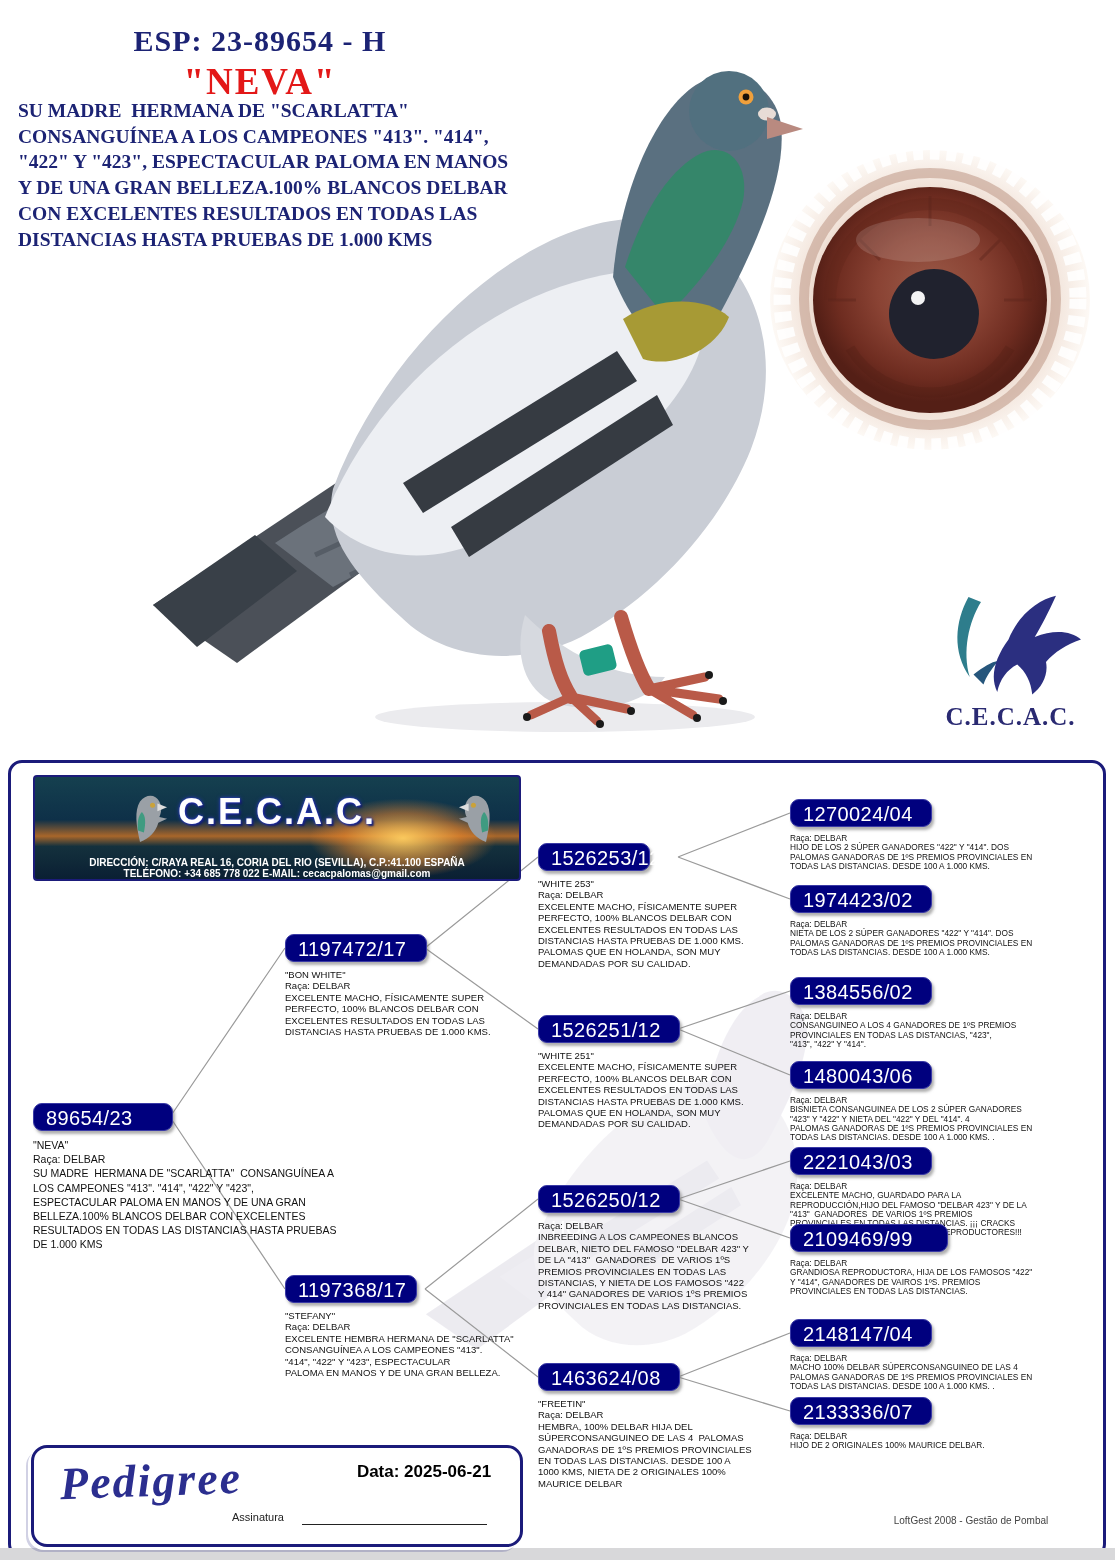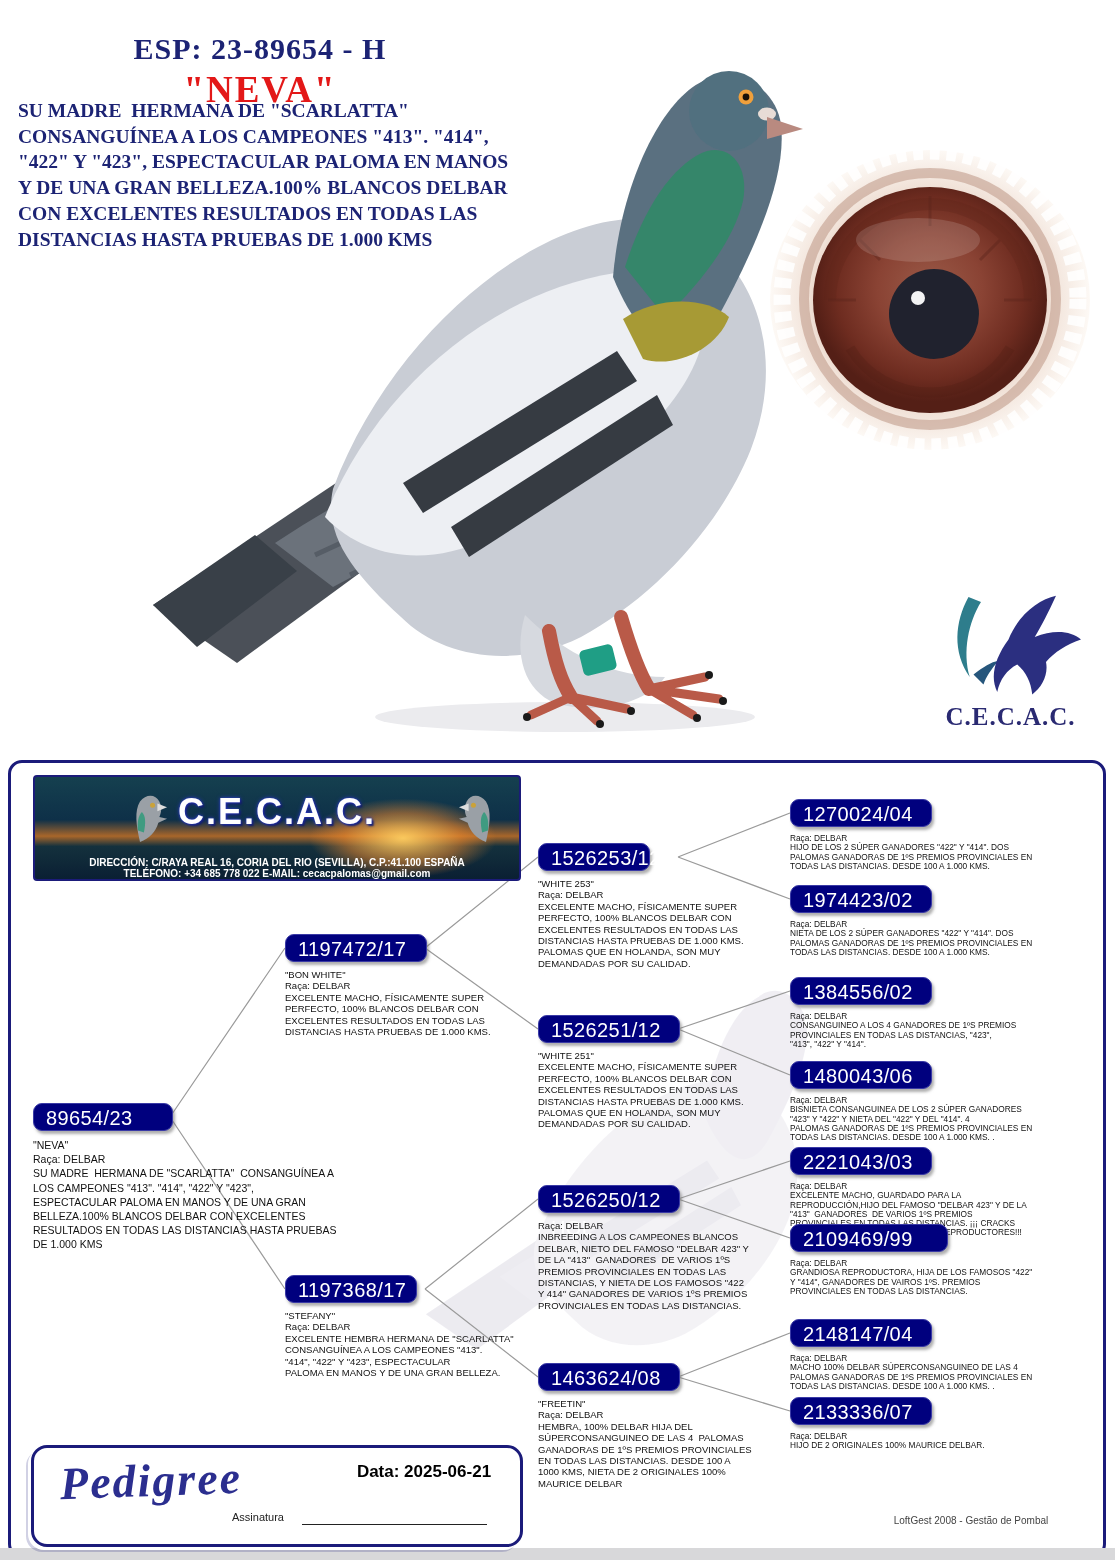--- a/index.html
+++ b/index.html
@@ -2,21 +2,21 @@
 <html><head>
 <meta charset="utf-8">
 <style>
   html,body{margin:0;padding:0;background:#ffffff;}
   .page{position:relative;width:1115px;height:1560px;background:#ffffff;overflow:hidden;
         font-family:"Liberation Sans",sans-serif;}
   .abs{position:absolute;}
   .pre{white-space:pre-wrap;}
 
   
-  .title-block{position:absolute;left:0;top:32px;width:520px;text-align:center;}
+  .title-block{position:absolute;left:0;top:24px;width:520px;text-align:center;}
   .ring-title{font-family:"Liberation Serif",serif;font-weight:700;font-size:30px;
               color:#1c2374;letter-spacing:1px;}
   .bird-name{font-family:"Liberation Serif",serif;font-weight:700;font-size:37px;
              color:#e31818;letter-spacing:2px;margin-top:2px;}
   .descr{position:absolute;left:18px;top:98px;width:548px;
          font-family:"Liberation Serif",serif;font-weight:700;font-size:19.5px;
          line-height:1.32;color:#1c2374;}
   .logo-wrap{position:absolute;left:928px;top:592px;width:165px;text-align:center;}
   .logo-text{font-family:"Liberation Serif",serif;font-weight:700;font-size:25px;
              color:#2a2a72;letter-spacing:1px;margin-top:2px;}

